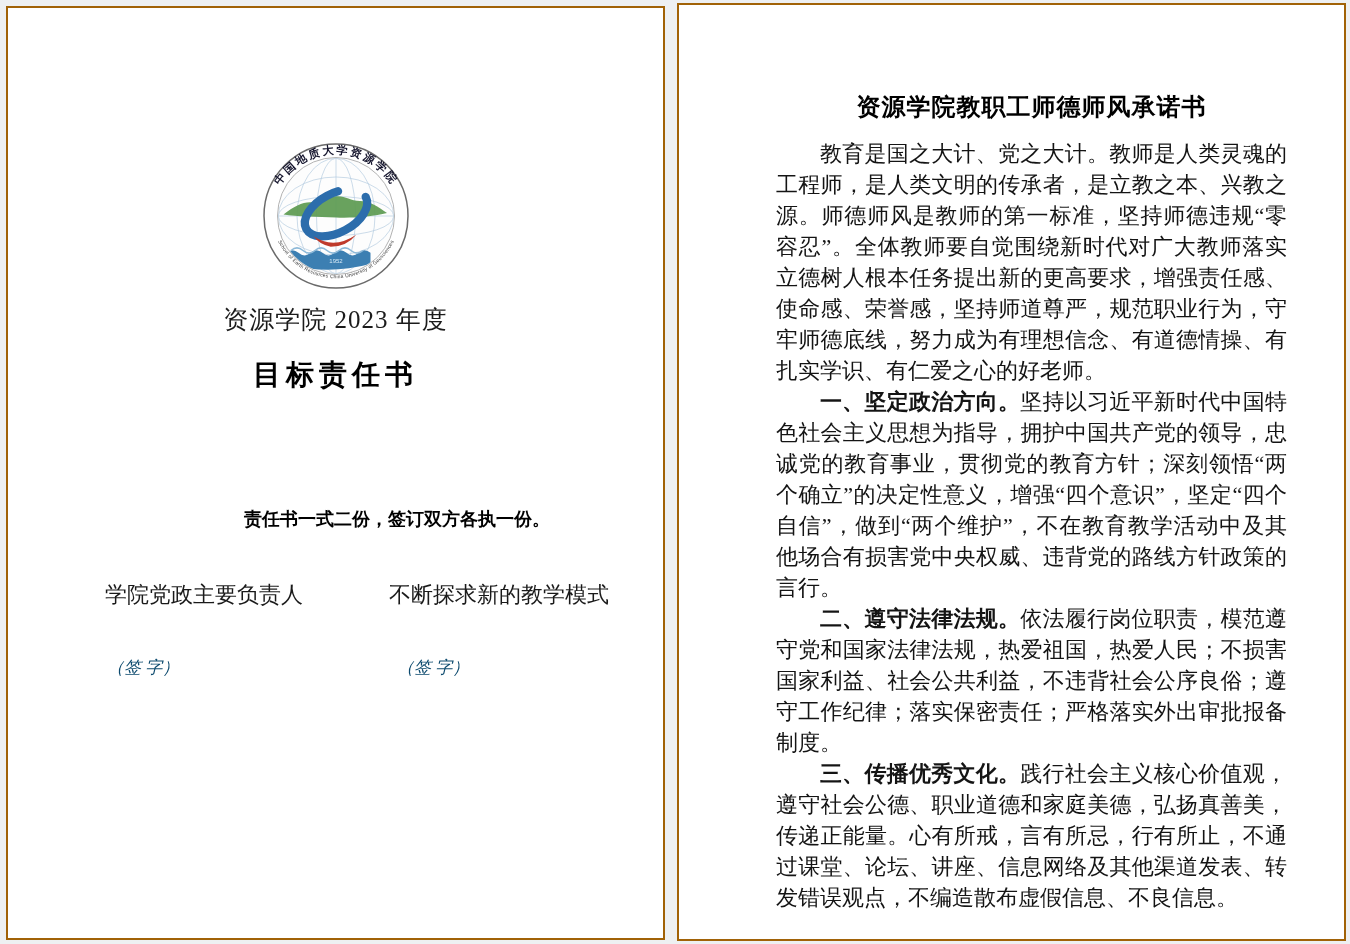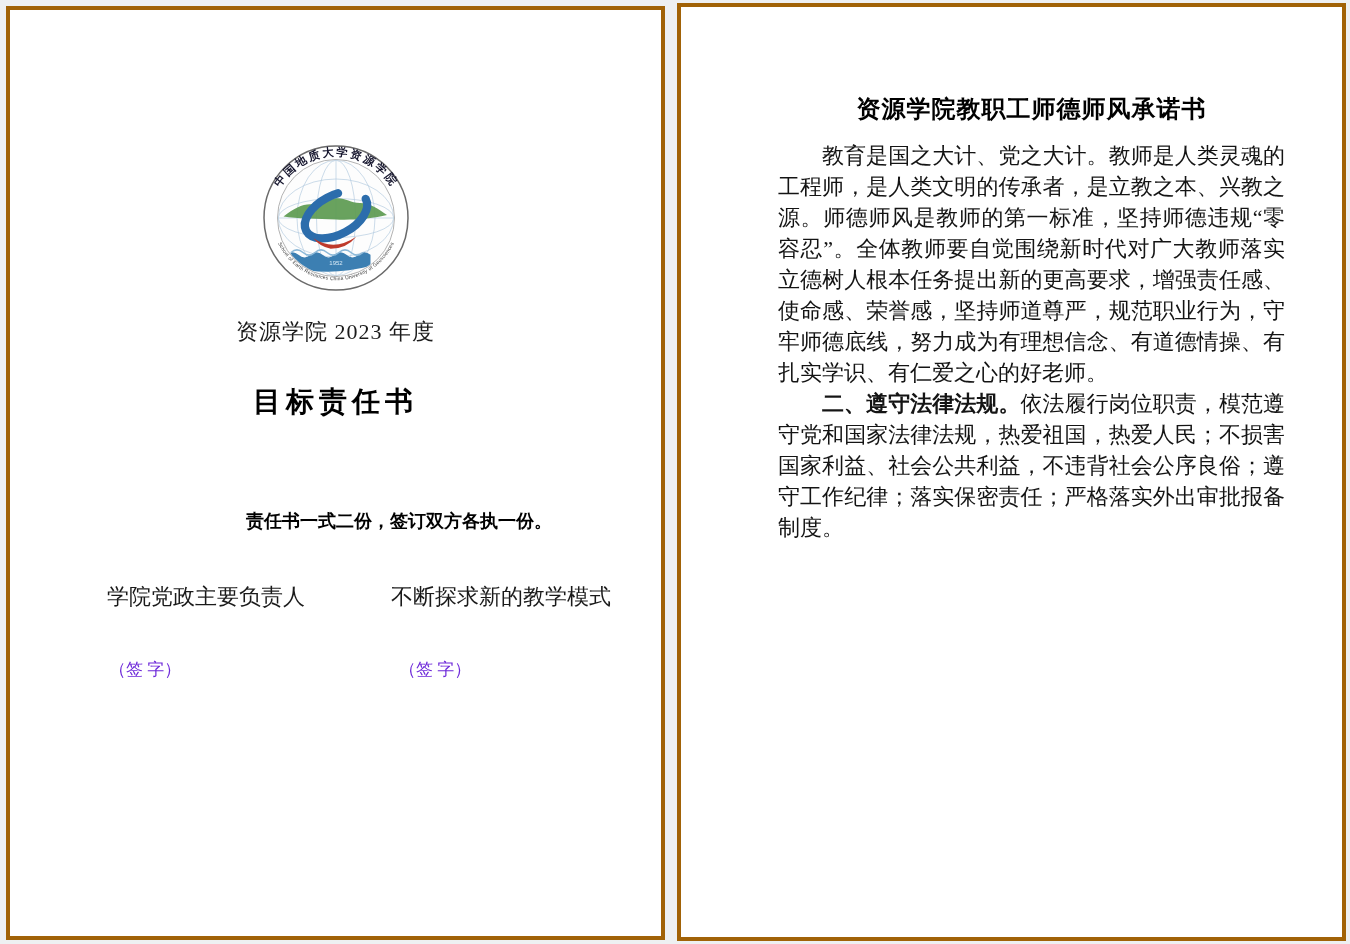--- a/index.html
+++ b/index.html
@@ -7,51 +7,51 @@
     width:1350px;height:944px;
     background:#eef0f2;
     position:relative;
     overflow:hidden;
     font-family:"Liberation Serif","DejaVu Serif",serif;
     color:#111;
   }
   .page{
     position:absolute;
     background:#ffffff;
-    border:4px solid #a16207;
+    border:2px solid #a16207;
     box-sizing:border-box;
   }
   .page-left{left:6px;top:6px;width:659px;height:934px;}
   .page-right{left:677px;top:3px;width:669px;height:938px;}
 
   
   .logo-wrap{
     position:absolute;top:133px;left:50%;
     transform:translateX(-50%);
     width:150px;height:150px;
   }
   .cover-title1{
     position:absolute;top:295px;left:0;width:100%;
     text-align:center;
-    font-size:22px;letter-spacing:1px;color:#1b1b1b;margin-top:12px;
+    font-size:25px;letter-spacing:1px;color:#1b1b1b;
   }
   .cover-title2{
     position:absolute;top:348px;left:0;width:100%;
     text-align:center;
-    font-size:28px;font-weight:bold;letter-spacing:5px;color:#000;margin-top:25px;
+    font-size:28px;font-weight:bold;letter-spacing:5px;color:#000;
   }
   .cover-note{
     position:absolute;top:499px;left:58px;width:484px;
     text-align:right;
     font-size:18px;font-weight:bold;color:#000;
   }
   .signer{position:absolute;font-size:22px;color:#1a1a1a;white-space:nowrap;}
   .signer-left{left:97px;top:572px;}
   .signer-right{left:381px;top:572px;}
-  .sig{position:absolute;font-size:17px;color:#6d28d9;white-space:nowrap;}
+  .sig{position:absolute;font-size:17px;color:#0c4a6e;white-space:nowrap;font-style:italic;}
   .sig-left{left:99px;top:648px;}
   .sig-right{left:389px;top:648px;}
 
   
   .doc{
     position:absolute;inset:0;
     padding:84px 57px 0 97px;
     box-sizing:border-box;
   }
   .doc-title{
@@ -131,18 +131,20 @@
   <div class="sig sig-right">（签 字）</div>
 </div>
 
 <div class="page page-right">
   <div class="doc">
 
     <h1 class="doc-title">资源学院教职工师德师风承诺书</h1>
 
     <p class="doc-p"><b></b><span>教育是国之大计、党之大计。教师是人类灵魂的工程师，是人类文明的传承者，是立教之本、兴教之源。师德师风是教师的第一标准，坚持师德违规“零容忍”。全体教师要自觉围绕新时代对广大教师落实立德树人根本任务提出新的更高要求，增强责任感、使命感、荣誉感，坚持师道尊严，规范职业行为，守牢师德底线，努力成为有理想信念、有道德情操、有扎实学识、有仁爱之心的好老师。</span></p>
 
+    <p class="doc-p"><b>一、坚定政治方向。</b><span>坚持以习近平新时代中国特色社会主义思想为指导，拥护中国共产党的领导，忠诚党的教育事业，贯彻党的教育方针；深刻领悟“两个确立”的决定性意义，增强“四个意识”，坚定“四个自信”，做到“两个维护”，不在教育教学活动中及其他场合有损害党中央权威、违背党的路线方针政策的言行。</span></p>
 
     <p class="doc-p"><b>二、遵守法律法规。</b><span>依法履行岗位职责，模范遵守党和国家法律法规，热爱祖国，热爱人民；不损害国家利益、社会公共利益，不违背社会公序良俗；遵守工作纪律；落实保密责任；严格落实外出审批报备制度。</span></p>
 
+    <p class="doc-p"><b>三、传播优秀文化。</b><span>践行社会主义核心价值观，遵守社会公德、职业道德和家庭美德，弘扬真善美，传递正能量。心有所戒，言有所忌，行有所止，不通过课堂、论坛、讲座、信息网络及其他渠道发表、转发错误观点，不编造散布虚假信息、不良信息。</span></p>
 
   </div>
 </div>
 
 </body></html>

